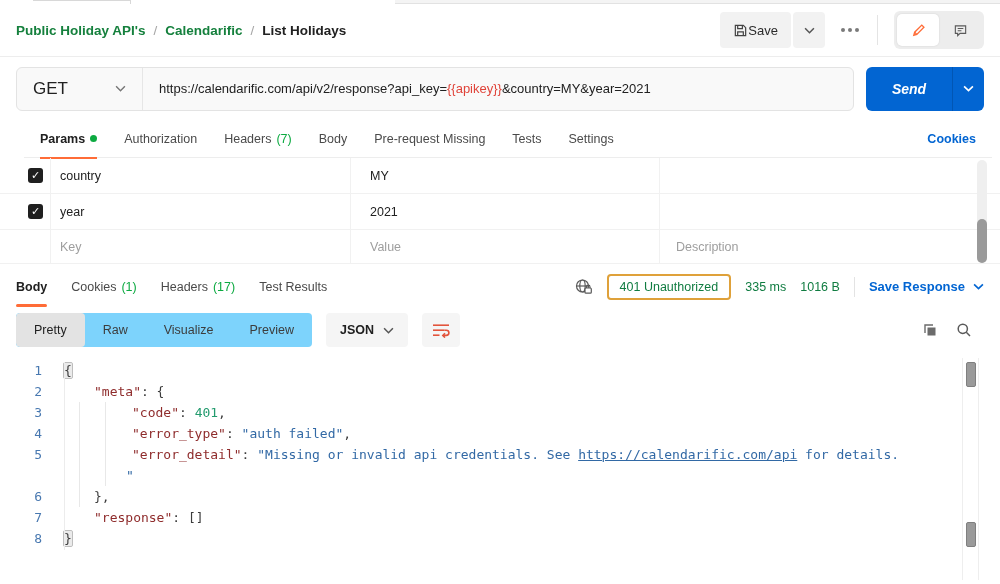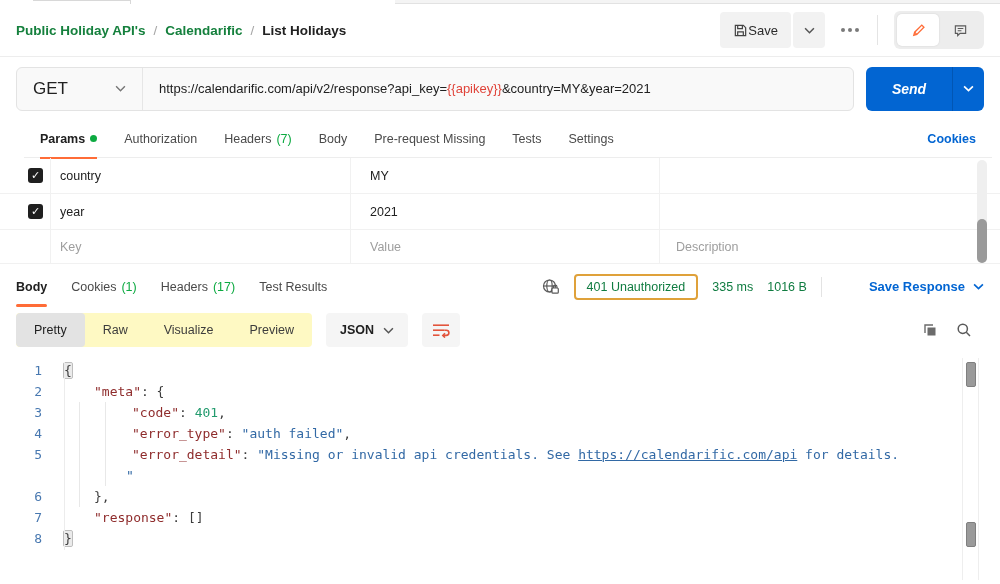--- a/index.html
+++ b/index.html
@@ -89,26 +89,26 @@
   .rtab2.active { color:#212121; font-weight:600; }
   .rtab2.active::after { content:""; position:absolute; left:0; right:0; bottom:1px; height:3px;
                          background:var(--accent-orange); border-radius:2px; }
   .rtab2 .count { color:var(--count-green); }
   .resp-right { margin-left:auto; display:flex; align-items:center; gap:14px; }
   .status-box { border:2px solid var(--highlight-box); border-radius:4px; padding:4px 11px;
                 color:var(--status-green); white-space:nowrap; }
   .green-stat { color:var(--status-green); white-space:nowrap; }
   .v-div { width:1px; height:20px; background:#e3e3e3; }
   .save-resp { color:var(--primary-blue); font-weight:600; font-size:13px; display:flex;
-               align-items:center; gap:8px; cursor:pointer;margin-left:33px; }
+               align-items:center; gap:8px; cursor:pointer; }
 
   
   .resptoolbar { position:absolute; top:308px; left:0; width:1000px; height:44px;
                  display:flex; align-items:center; padding:0 16px; gap:14px; }
-  .seg { display:flex; background:#fef9c3; border-radius:4px; height:34px; overflow:hidden;justify-content:space-between; }
+  .seg { display:flex; background:#7dd3fc; border-radius:4px; height:34px; overflow:hidden;justify-content:space-between; }
   .seg-item { padding:0 18px; display:flex; align-items:center; font-size:12.5px; color:#3c3c3c; cursor:pointer; }
   .seg-item.active { background:#e3e3e3; border-radius:4px; color:#212121; }
   .json-dd { height:34px; background:#f5f5f5; border-radius:4px; padding:0 14px; display:flex;
              align-items:center; gap:9px; font-size:12.5px; font-weight:600; color:#212121; cursor:pointer; }
   .wrap-btn { height:34px; width:38px; background:#f5f5f5; border-radius:4px; display:flex;
               align-items:center; justify-content:center; cursor:pointer; }
   .tool-right { margin-left:auto; display:flex; align-items:center; gap:18px; padding-right:12px; }
   .icon-btn { cursor:pointer; display:flex; align-items:center; }
 
   

